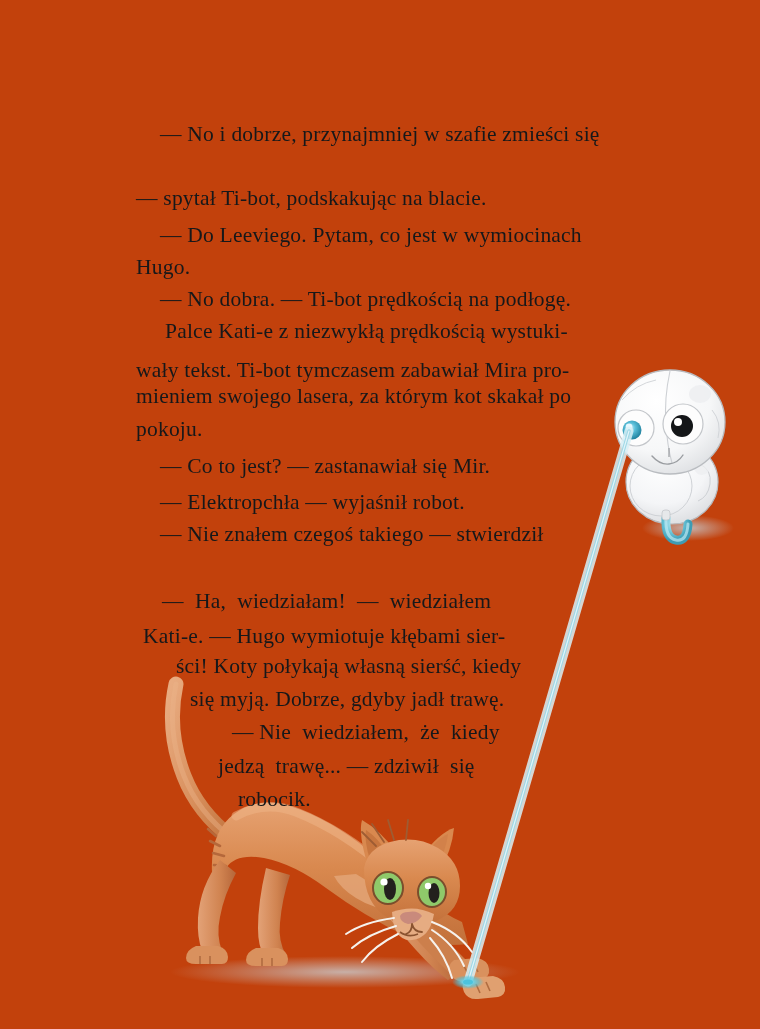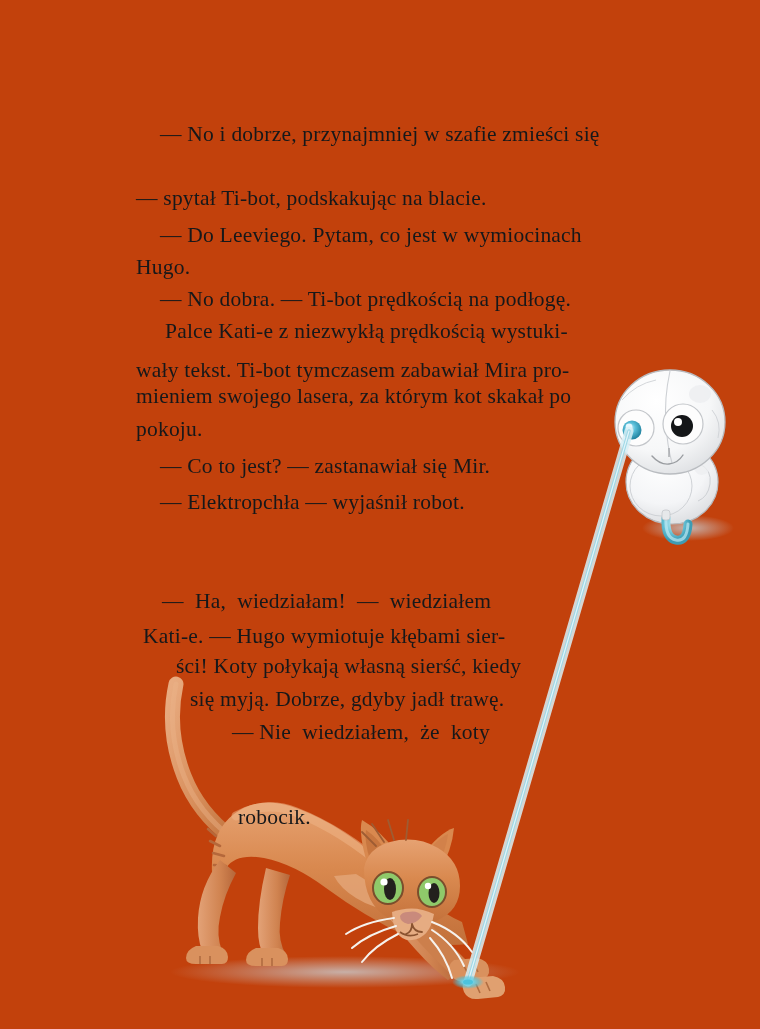--- a/index.html
+++ b/index.html
@@ -272,21 +272,23 @@
       <div class="ln" style="left: 136px; top: 188px; color: rgb(22, 24, 26);">— spytał Ti-bot, podskakując na blacie.</div>
       <div class="ln" style="left: 160px; top: 225px; color: rgb(22, 24, 26);">— Do Leeviego. Pytam, co jest w wymiocinach</div>
       <div class="ln" style="left: 136px; top: 257px; color: rgb(22, 24, 26);">Hugo.</div>
       <div class="ln" style="left: 160px; top: 289px; color: rgb(22, 24, 26);">— No dobra. — Ti-bot prędkością na podłogę.</div>
       <div class="ln" style="left: 165px; top: 321px; color: rgb(22, 24, 26);">Palce Kati-e z niezwykłą prędkością wystuki-</div>
       <div class="ln" style="left: 136px; top: 338px; color: rgb(22, 24, 26); margin-top: 22px;">wały tekst. Ti-bot tymczasem zabawiał Mira pro-</div>
       <div class="ln" style="left: 136px; top: 386px; color: rgb(22, 24, 26);">mieniem swojego lasera, za którym kot skakał po</div>
       <div class="ln" style="left: 136px; top: 419px; color: rgb(22, 24, 26);">pokoju.</div>
       <div class="ln" style="left: 160px; top: 456px; color: rgb(22, 24, 26);">— Co to jest? — zastanawiał się Mir.</div>
       <div class="ln" style="left: 160px; top: 492px; color: rgb(22, 24, 26); text-align: right;">— Elektropchła — wyjaśnił robot.</div>
+      <div class="ln" style="left: 160px; top: 524px; color: rgb(22, 24, 26);">— Nie znałem czegoś takiego — stwierdził</div>
       <div class="ln" style="left: 162px; top: 591px; color: rgb(22, 24, 26);">—  Ha,  wiedziałam!  —  wiedziałem</div>
       <div class="ln" style="left: 143px; top: 626px; color: rgb(22, 24, 26);">Kati-e. — Hugo wymiotuje kłębami sier-</div>
       <div class="ln" style="left: 176px; top: 656px; color: rgb(22, 24, 26);">ści! Koty połykają własną sierść, kiedy</div>
       <div class="ln" style="left: 190px; top: 689px; color: rgb(22, 24, 26);">się myją. Dobrze, gdyby jadł trawę.</div>
-      <div class="ln" style="left: 232px; top: 722px; color: rgb(22, 24, 26);">— Nie  wiedziałem,  że  koty</div>
-      <div class="ln" style="left: 238px; top: 789px; color: rgb(22, 24, 26); margin-top: 18px;">robocik.</div>
+      <div class="ln" style="left: 232px; top: 722px; color: rgb(22, 24, 26);">— Nie  wiedziałem,  że  kiedy</div>
+      <div class="ln" style="left: 218px; top: 756px; color: rgb(22, 24, 26);">jedzą  trawę... — zdziwił  się</div>
+      <div class="ln" style="left: 238px; top: 789px; color: rgb(22, 24, 26);">robocik.</div>
     </div>
 
 </div>
 
 </body></html>

